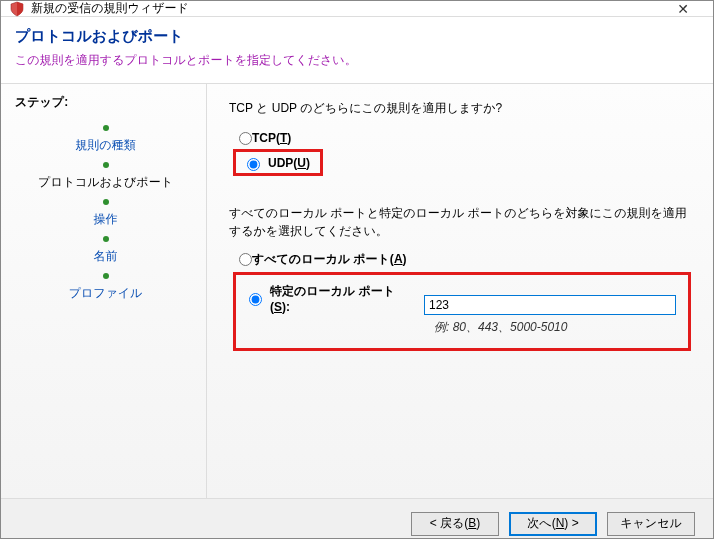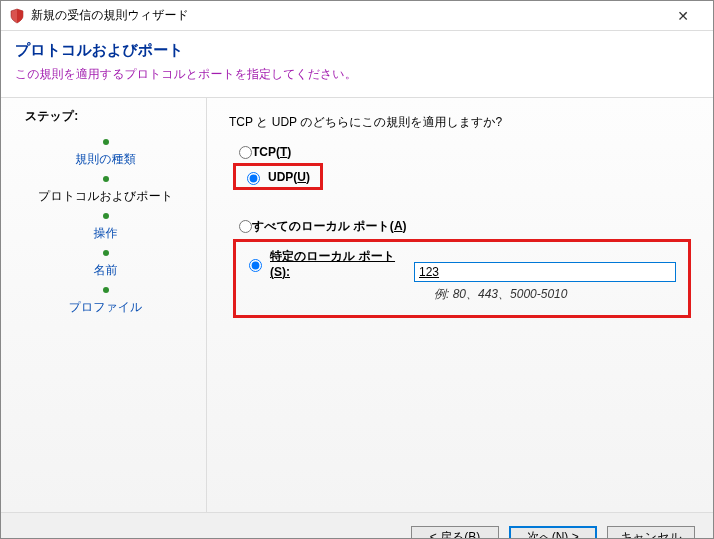--- a/index.html
+++ b/index.html
@@ -7,21 +7,21 @@
     margin: 0;
     font-family: "Meiryo UI", "MS PGothic", sans-serif;
     font-size: 12px;
     background: #fff;
     width: 714px;
     height: 539px;
     overflow: hidden;
     border: 1px solid #888;
   }
   .titlebar {
-    height: 30px;
+    height: 16px;
     display: flex;
     align-items: center;
     padding: 0 8px;
     background: #fff;
     border-bottom: 1px solid #ddd;
   }
   .titlebar .icon {
     width: 16px; height: 16px;
     margin-right: 6px;
     display: flex; align-items: center; justify-content: center;
@@ -49,21 +49,21 @@
     font-size: 12px;
     color: #a21caf;
   }
   .body {
     display: flex;
     height: 414px;
     background: linear-gradient(to bottom, #fdfdfd, #f4f4f4);
   }
   .sidebar {
     width: 206px;
-    padding: 10px 24px;
+    padding: 10px 14px;
     border-right: 1px solid #ddd;
   }
   .sidebar .steps-label {
     font-weight: bold;
     font-size: 12px;
     color: #000;
     margin-bottom: 10px;
   }
   .step-item {
     display: flex;
@@ -120,22 +120,22 @@
     margin-bottom: 8px;
   }
   .port-block {
     border: 3px solid #e21b1b;
     padding: 6px 12px 12px 8px;
     margin-left: 4px;
     margin-top: 2px;
   }
   .port-row {
     display: flex;
-    align-items: flex-start;
-    text-decoration: underline;
+    align-items: center;
+    gap: 10px;
   }
   .port-row .radio-label {
     display: flex;
     align-items: center;
     gap: 5px;
     font-weight: bold;
     font-size: 12px;
     width: 170px;
   }
   .port-row input[type=text] {
@@ -235,20 +235,21 @@
       <input type="radio" name="proto" style="">
       <label>TCP(<span class="underline-accesskey">T</span>)</label>
     </div>
 
     <div class="highlight-box">
       <input type="radio" name="proto" checked="" style="">
       <label>UDP(<span class="underline-accesskey">U</span>)</label>
     </div>
 
     <div class="section2">
+      <div class="desc">すべてのローカル ポートと特定のローカル ポートのどちらを対象にこの規則を適用するかを選択してください。</div>
 
       <div class="radio-row" style="margin-left:10px;">
         <input type="radio" name="portscope" style="">
         <label>すべてのローカル ポート(<span class="underline-accesskey">A</span>)</label>
       </div>
 
       <div class="port-block">
         <div class="port-row">
           <div class="radio-label">
             <input type="radio" name="portscope" checked="" style="">

